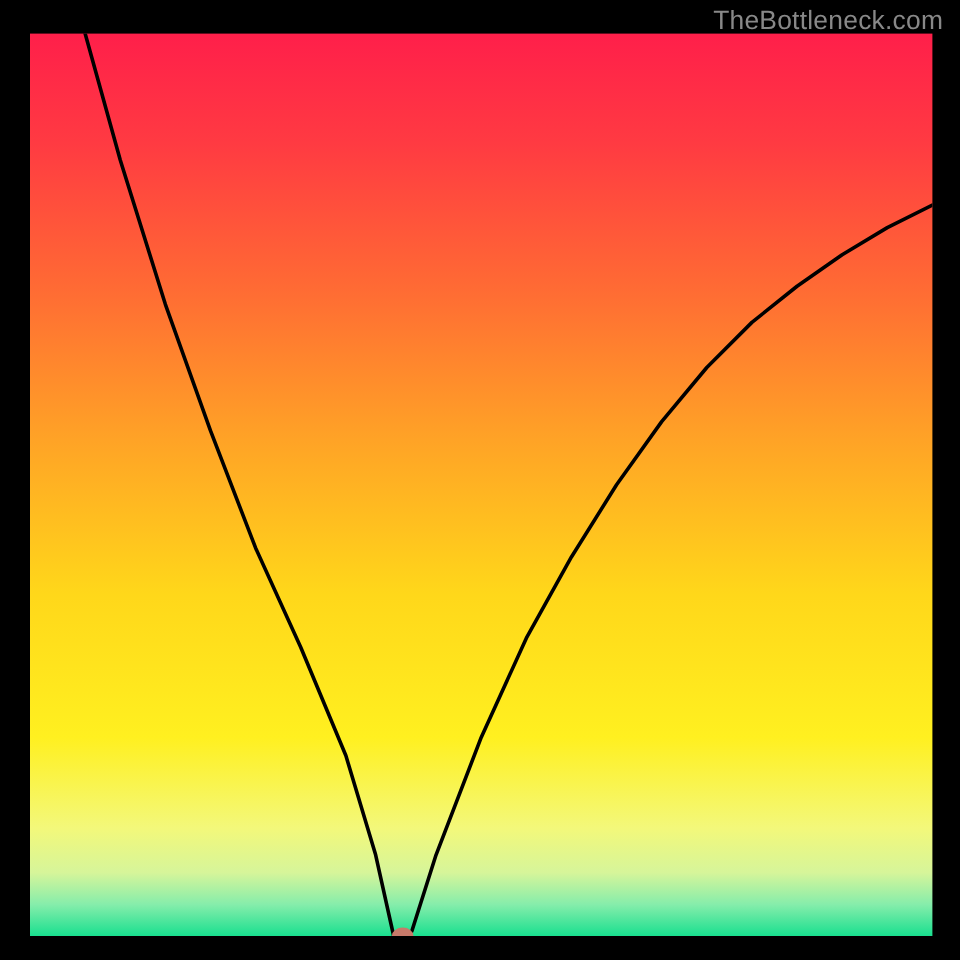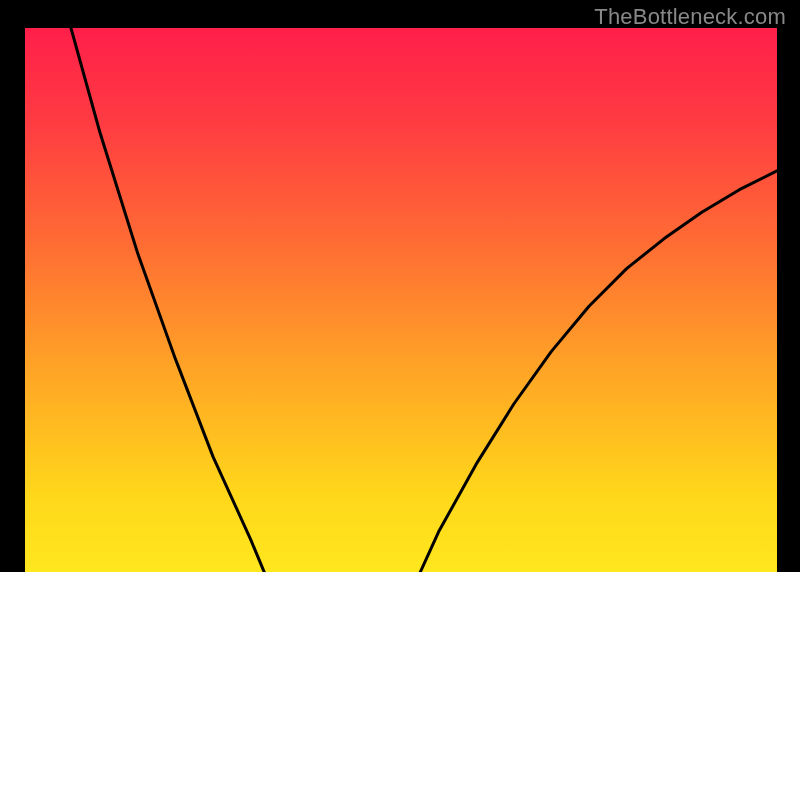--- a/index.html
+++ b/index.html
@@ -3,21 +3,21 @@
 <meta charset="utf-8">
 <style>
   body {
     margin: 0;
     padding: 0;
     background: #fff;
     font-family: Arial, Helvetica, sans-serif;
   }
   .wrap {
     width: 800px;
-    height: 572px;
+    height: 800px;
     position: relative;
   }
   .watermark {
     position: absolute;
     top: 4px;
     right: 14px;
     color: #888;
     font-size: 22px;
     font-family: Arial, sans-serif;
     letter-spacing: 0.2px;

